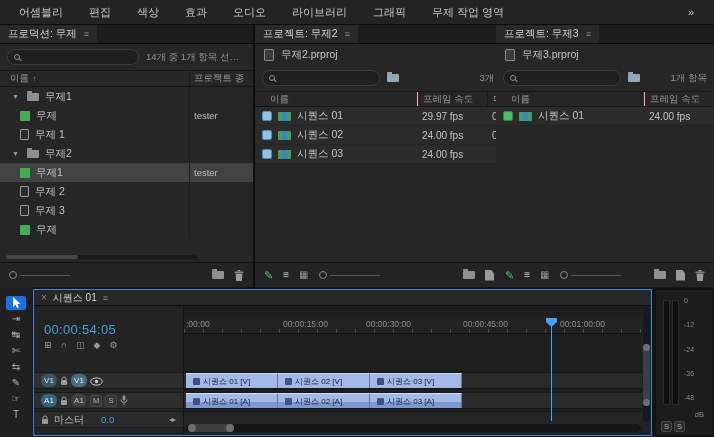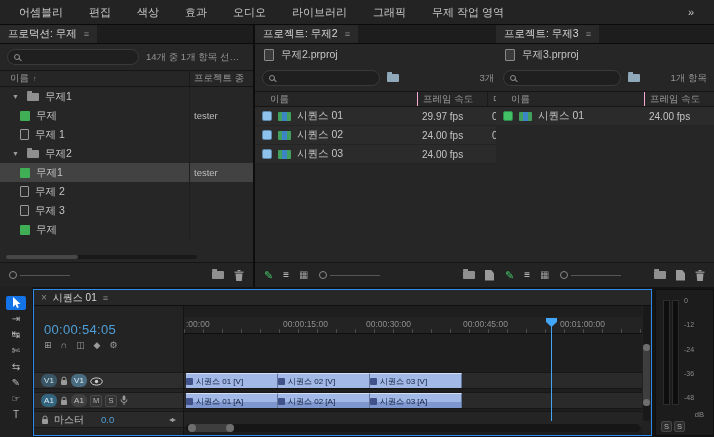--- a/index.html
+++ b/index.html
@@ -93,21 +93,21 @@
   .mval{font-size:9.5px;color:#4f9fd8;margin-left:14px}
   .kf{margin-left:auto;margin-right:8px;color:#9a9a9a;font-size:8px;letter-spacing:-1px}
   .tlzone{position:absolute;left:150px;top:16px;right:9px;bottom:0;background:#1e1e1e;overflow:hidden}
   .ruler{position:absolute;left:0;right:0;top:11px;height:17px;border-bottom:1px solid #0f0f0f;background:#232323}
   .ruler::after{content:"";position:absolute;left:0;right:0;bottom:0;height:4px;background:repeating-linear-gradient(90deg,#4a4a4a 0 1px,transparent 1px 19px)}
   .rlabel{position:absolute;top:2px;font-size:8.5px;color:#8e8e8e;white-space:nowrap}
   .lane{position:absolute;left:0;right:0;background:#2a2a2a;border-top:1px solid #171717;border-bottom:1px solid #171717}
   #lanev{top:66px;height:17px}
   #lanea{top:86px;height:17px}
   #lanem{top:105px;height:17px;background:#242424}
-  .clip{position:absolute;height:15px;width:92px;background:#a2b8e6;border-top:1px solid #d3dff5;border-right:1px solid #64789f;display:flex;align-items:center;gap:3px;padding-left:0;font-size:8px;color:#121f3c;white-space:nowrap;overflow:hidden}
+  .clip{position:absolute;height:15px;width:92px;background:#a2b8e6;border-top:1px solid #d3dff5;border-right:1px solid #64789f;display:flex;align-items:center;gap:3px;padding-left:7px;font-size:8px;color:#121f3c;white-space:nowrap;overflow:hidden}
   .clip.v{top:67px}
   .clip.a{top:87px;background:linear-gradient(180deg,#a2b8e6 0 8px,#7e97cf 8px 100%)}
   .cicon{width:7px;height:7px;background:#41528a;border-radius:1px;flex:none}
   .phline{position:absolute;left:367px;top:12px;bottom:14px;width:1px;background:#43a5f5;z-index:5}
   .phhead{position:absolute;left:362px;top:12px;width:11px;height:9px;background:#43a5f5;clip-path:polygon(0 0,100% 0,100% 45%,50% 100%,0 45%);z-index:6}
   .tlhs{position:absolute;left:2px;right:2px;bottom:3px;height:8px;background:#161616;border-radius:4px}
   .tlhs .hd{position:absolute;left:2px;top:0;width:46px;height:8px;background:#3e3e3e;border-radius:4px;display:flex;justify-content:space-between}
   .hknob{width:8px;height:8px;background:#6e6e6e;border-radius:50%}
   .tlvs{position:absolute;right:1px;top:16px;bottom:14px;width:7px;background:#191919;border-radius:3px}
   .tlvs .hd{position:absolute;top:38px;left:0;width:7px;height:62px;background:#3e3e3e;border-radius:3px;display:flex;flex-direction:column;justify-content:space-between;align-items:center}

